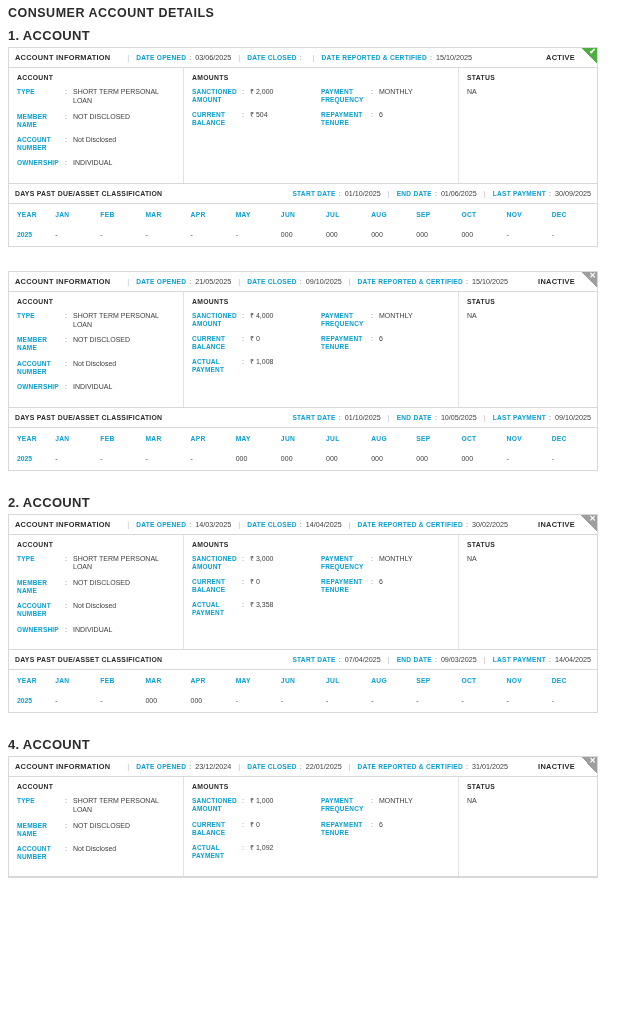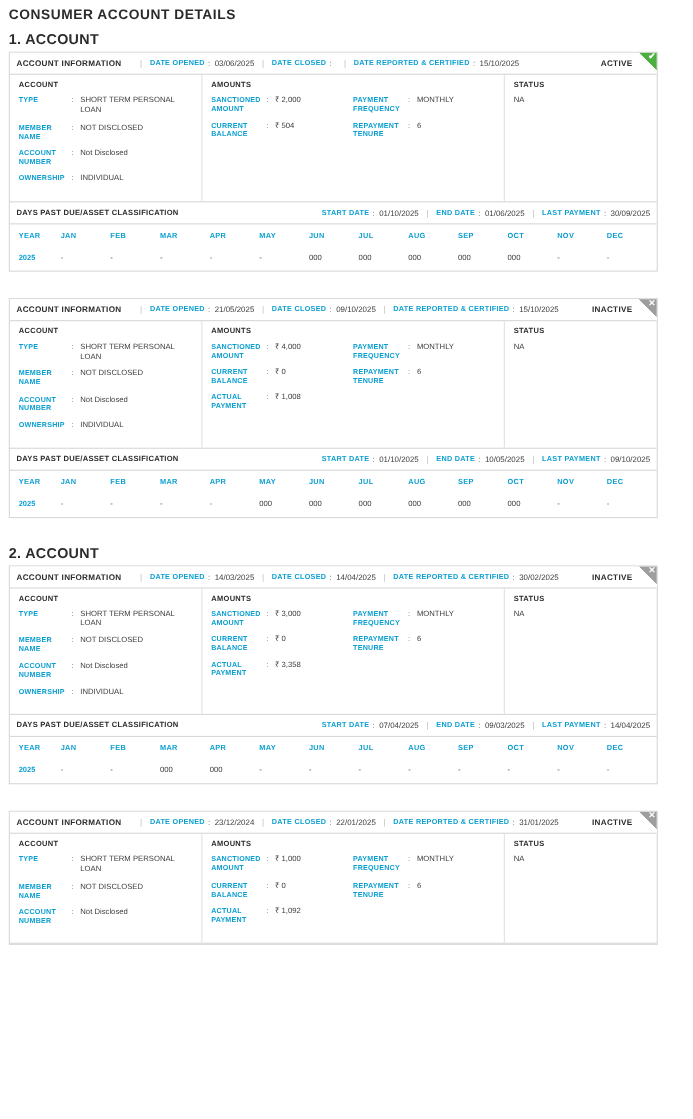--- a/index.html
+++ b/index.html
@@ -647,20 +647,21 @@
             <td class="cm">-</td>
             <td class="cm">-</td>
             <td class="cm">-</td>
           </tr>
         </tbody>
       </table>
     </div>
   </div>
 
   <div>
+    <div class="section-label">4. ACCOUNT</div>
     <div class="account-block">
 
       <div class="acct-header">
         <span class="hdr-title">ACCOUNT INFORMATION</span>
         <div class="hdr-meta">
           <span class="hdr-sep">|</span>
           <span class="lbl">DATE OPENED</span>
           <span class="colon">:</span>
           <span class="val">23/12/2024</span>
           <span class="hdr-sep">|</span>

